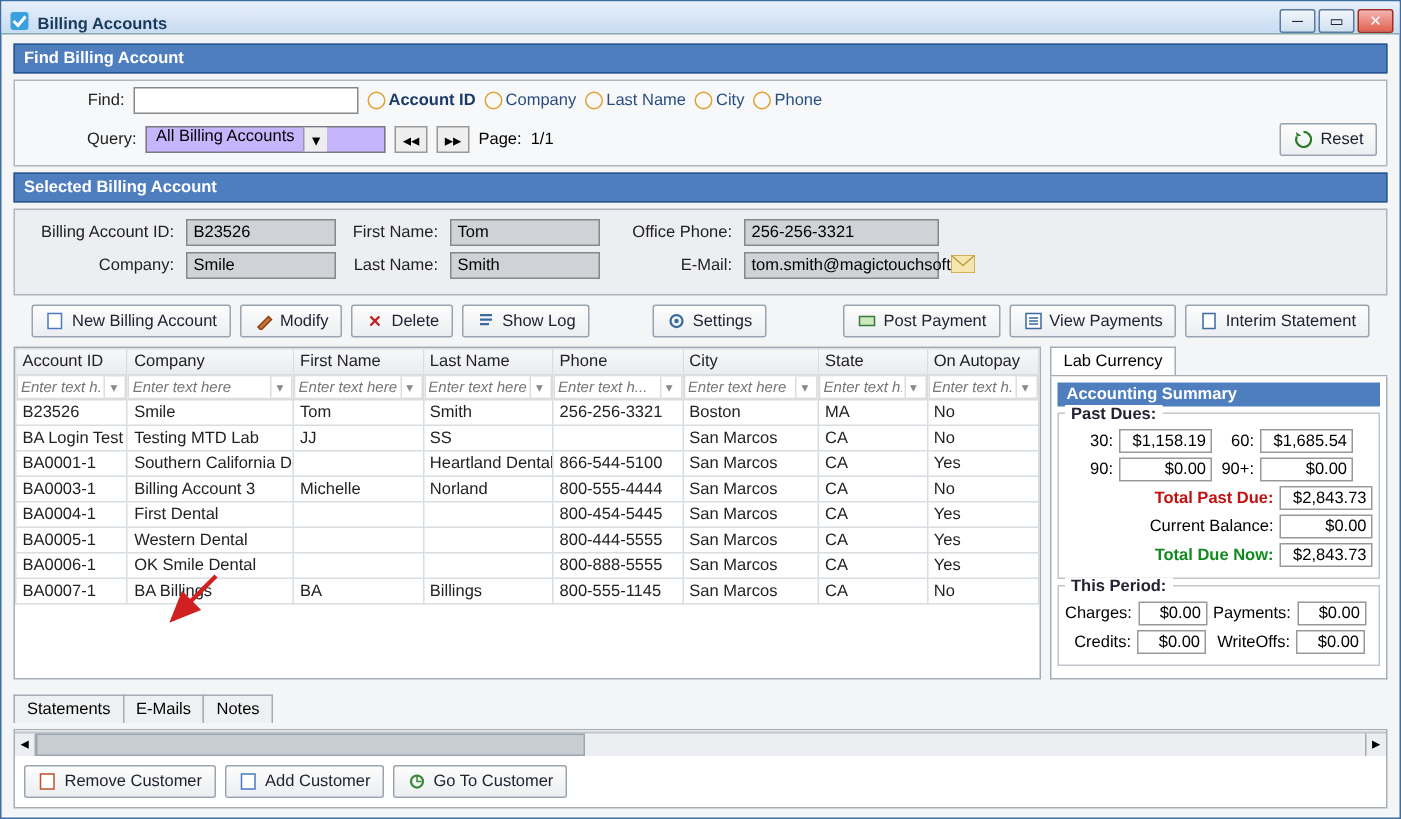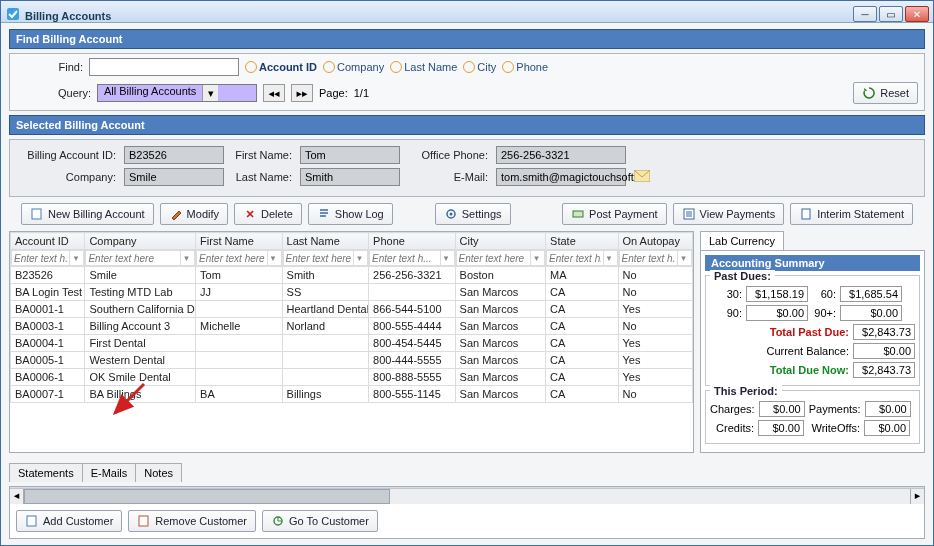--- a/index.html
+++ b/index.html
@@ -483,32 +483,32 @@
       <div class="hscroll">
           <div style="width:14px;border-right:1px solid #aaa;text-align:center">◂</div>
           <div class="thumb"></div>
           <div style="flex:1"></div>
           <div style="width:14px;border-left:1px solid #aaa;text-align:center">▸</div>
         </div>
       <div class="bottombar">
         <div class="btn">
             <span class="ico">
               <svg width="12" height="12">
+                <rect x="1" y="1" width="9" height="10" fill="#fff" stroke="#c05030"></rect>
+              </svg>
+            </span>
+            <span>Remove Customer</span>
+          </div>
+        <div class="btn">
+            <span class="ico">
+              <svg width="12" height="12">
                 <rect x="1" y="1" width="9" height="10" fill="#fff" stroke="#4a7abf"></rect>
               </svg>
             </span>
             <span>Add Customer</span>
-          </div>
-        <div class="btn">
-            <span class="ico">
-              <svg width="12" height="12">
-                <rect x="1" y="1" width="9" height="10" fill="#fff" stroke="#c05030"></rect>
-              </svg>
-            </span>
-            <span>Remove Customer</span>
           </div>
         <div class="btn">
             <span class="ico">
               <svg width="12" height="12">
                 <circle cx="6" cy="6" r="4" fill="none" stroke="#3a8a3a" stroke-width="1.5"></circle>
                 <path d="M6 2 L6 6 L9 6" stroke="#3a8a3a" fill="none"></path>
               </svg>
             </span>
             <span>Go To Customer</span>
           </div>

